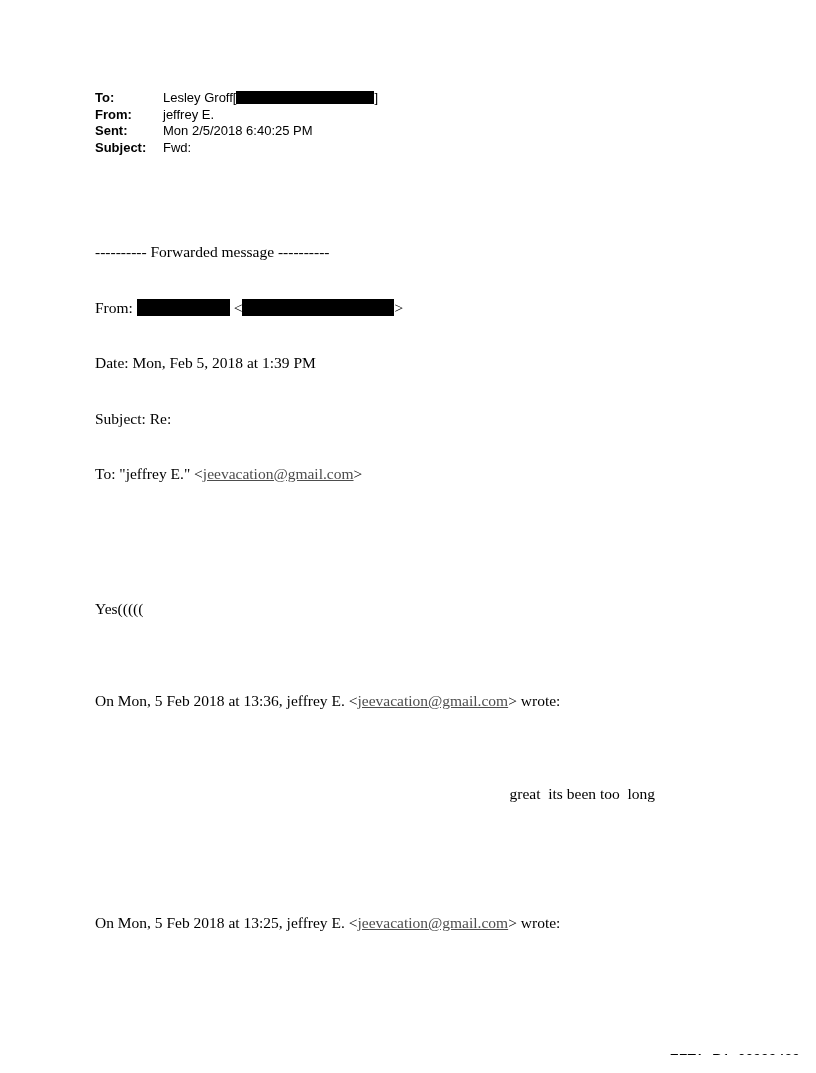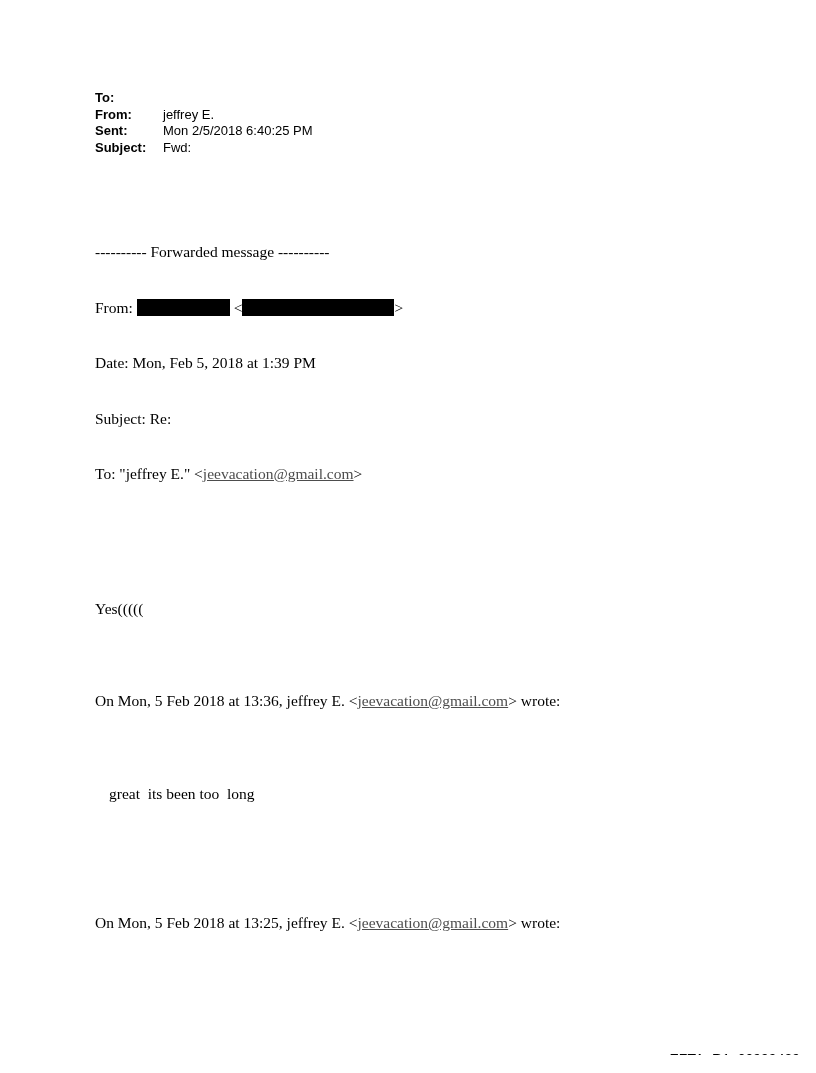--- a/index.html
+++ b/index.html
@@ -32,21 +32,21 @@
     top: 169px;
     width: 560px;
     font-family: "Liberation Serif", serif;
     font-size: 15.5px;
     line-height: 18.5px;
     white-space: pre-wrap;
   }
   .line { min-height: 18.5px; }
   .gap1 { margin-top: 18.5px; }
   .gap-yes { margin-top: 42px; }
-  .indent1 { margin-left: 14px; }
+  .indent1 { margin-left: 5px; text-align: right; }
   .indent2 { margin-left: 19px; }
   
   .mail-link {
     color: #4d4d4d;
     text-decoration: underline;
     cursor: pointer;
   }
   
   .redact {
     display: inline-block;
@@ -68,20 +68,21 @@
   }
 </style>
 </head>
 <body>
 
 <div class="page">
 
   <div class="header">
     <div class="hrow">
       <span class="hlabel">To:</span>
+      <span class="hvalue"><span>Lesley Groff[</span><span class="redact redact-to"></span><span>]</span></span>
     </div>
     <div class="hrow">
       <span class="hlabel">From:</span>
       <span class="hvalue">jeffrey E.</span>
     </div>
     <div class="hrow">
       <span class="hlabel">Sent:</span>
       <span class="hvalue">Mon 2/5/2018 6:40:25 PM</span>
     </div>
     <div class="hrow">

